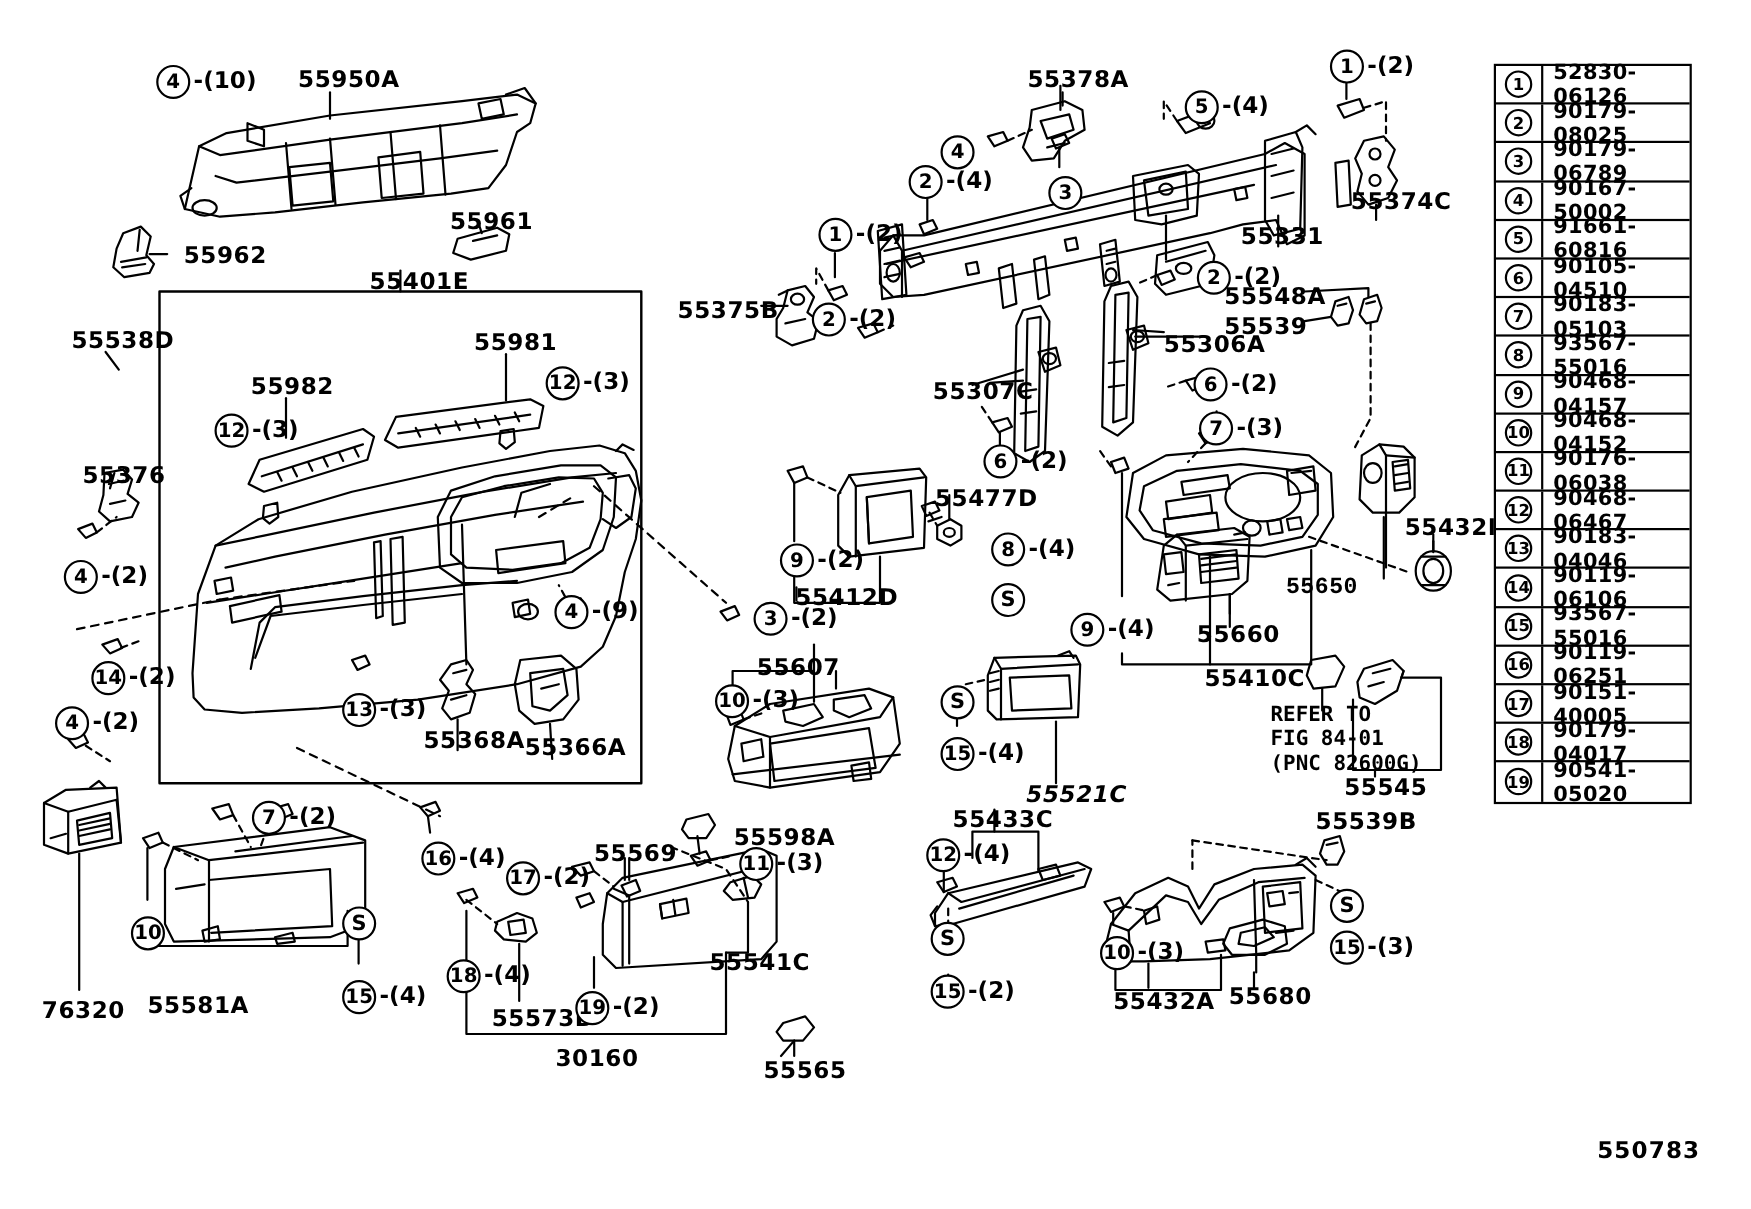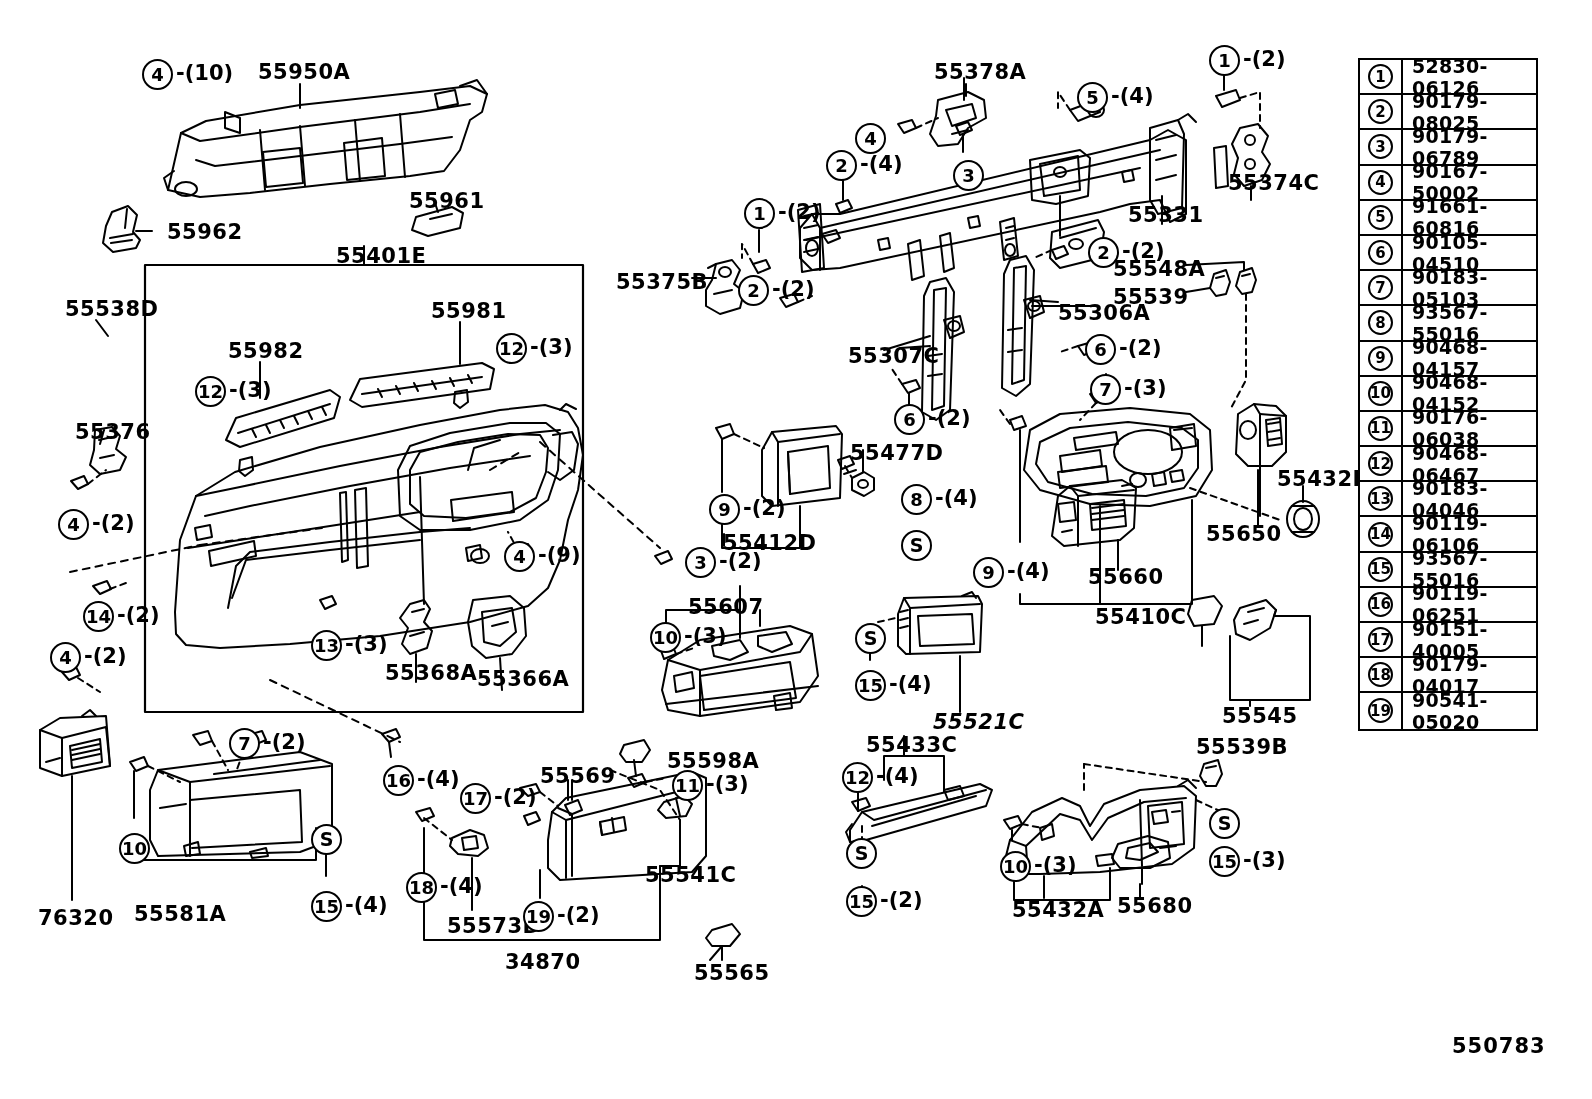--- a/index.html
+++ b/index.html
@@ -602,34 +602,34 @@
         <path d="M710 960 L722 946"></path>
         <path d="M760 610 L760 626"></path>
         <path d="M568 780 L568 800"></path>
         <path d="M724 546 L724 534"></path>
       </g>
 
     </g>
   </svg>
 
   <div id="labels-host">
-      <div class="lbl" style="left: 258px; top: 62px;">55950A</div>
+      <div class="lbl" style="left: 271px; top: 62px;">55950A</div>
       <div class="lbl" style="left: 409px; top: 179px; margin-top: 12px;">55961</div>
       <div class="lbl" style="left: 167px; top: 222px;">55962</div>
       <div class="lbl" style="left: 336px; top: 246px;">55401E</div>
       <div class="lbl" style="left: 65px; top: 299px;">55538D</div>
       <div class="lbl" style="left: 431px; top: 301px;">55981</div>
       <div class="lbl" style="left: 228px; top: 341px;">55982</div>
       <div class="lbl" style="left: 75px; top: 422px; text-align: right;">55376</div>
       <div class="lbl" style="left: 385px; top: 663px;">55368A</div>
       <div class="lbl" style="left: 477px; top: 669px;">55366A</div>
       <div class="lbl" style="left: 38px; top: 908px;">76320</div>
       <div class="lbl" style="left: 134px; top: 904px;">55581A</div>
       <div class="lbl" style="left: 447px; top: 916px;">55573B</div>
-      <div class="lbl" style="left: 505px; top: 952px;">34870</div>
+      <div class="lbl" style="left: 505px; top: 952px;">30160</div>
       <div class="lbl" style="left: 645px; top: 865px;">55541C</div>
       <div class="lbl" style="left: 694px; top: 963px;">55565</div>
       <div class="lbl" style="left: 540px; top: 766px;">55569</div>
       <div class="lbl" style="left: 667px; top: 751px;">55598A</div>
       <div class="lbl" style="left: 688px; top: 597px;">55607</div>
       <div class="lbl" style="left: 933px; top: 712px; font-style: italic;">55521C</div>
       <div class="lbl" style="left: 866px; top: 735px;">55433C</div>
       <div class="lbl" style="left: 1012px; top: 900px;">55432A</div>
       <div class="lbl" style="left: 1117px; top: 896px;">55680</div>
       <div class="lbl" style="left: 1196px; top: 737px;">55539B</div>
@@ -639,21 +639,21 @@
       <div class="lbl" style="left: 1228px; top: 173px;">55374C</div>
       <div class="lbl" style="left: 616px; top: 272px;">55375B</div>
       <div class="lbl" style="left: 1113px; top: 259px;">55548A</div>
       <div class="lbl" style="left: 1113px; top: 287px;">55539</div>
       <div class="lbl" style="left: 1058px; top: 303px;">55306A</div>
       <div class="lbl" style="left: 848px; top: 346px;">55307C</div>
       <div class="lbl" style="left: 850px; top: 443px;">55477D</div>
       <div class="lbl" style="left: 723px; top: 533px;">55412D</div>
       <div class="lbl" style="left: 1095px; top: 607px;">55410C</div>
       <div class="lbl" style="left: 1088px; top: 567px;">55660</div>
-      <div class="lbl" style="left: 1206px; top: 524px;">55650</div>
+      <div class="lbl" style="left: 1169px; top: 524px; font-family: Liberation Mono, monospace;">55650</div>
       <div class="lbl" style="left: 1277px; top: 469px;">55432B</div>
     </div>
 
   <div id="callouts-host">
       <div class="cir" style="left: 142px; top: 59px;">4</div>
       <div class="qty" style="left: 176px; top: 63px;">-(10)</div>
       <div class="cir" style="left: 195px; top: 376px;">12</div>
       <div class="qty" style="left: 229px; top: 380px;">-(3)</div>
       <div class="cir" style="left: 496px; top: 333px;">12</div>
       <div class="qty" style="left: 530px; top: 337px;">-(3)</div>
@@ -722,20 +722,23 @@
       <div class="qty" style="left: 1124px; top: 378px;">-(3)</div>
       <div class="cir" style="left: 901px; top: 484px;">8</div>
       <div class="qty" style="left: 935px; top: 488px;">-(4)</div>
       <div class="cir s" style="left: 901px; top: 530px;">S</div>
       <div class="cir" style="left: 709px; top: 494px;">9</div>
       <div class="qty" style="left: 743px; top: 498px;">-(2)</div>
       <div class="cir" style="left: 973px; top: 557px;">9</div>
       <div class="qty" style="left: 1007px; top: 561px;">-(4)</div>
     </div>
 
+  <div class="note" style="left:1155px;top:638px;">REFER TO
+FIG 84-01
+(PNC 82600G)</div>
 
   <div id="legend">
       <div class="row">
         <div class="numcell">
           <div class="nm">1</div>
         </div>
         <div class="pn">52830-06126</div>
       </div>
       <div class="row">
         <div class="numcell">

